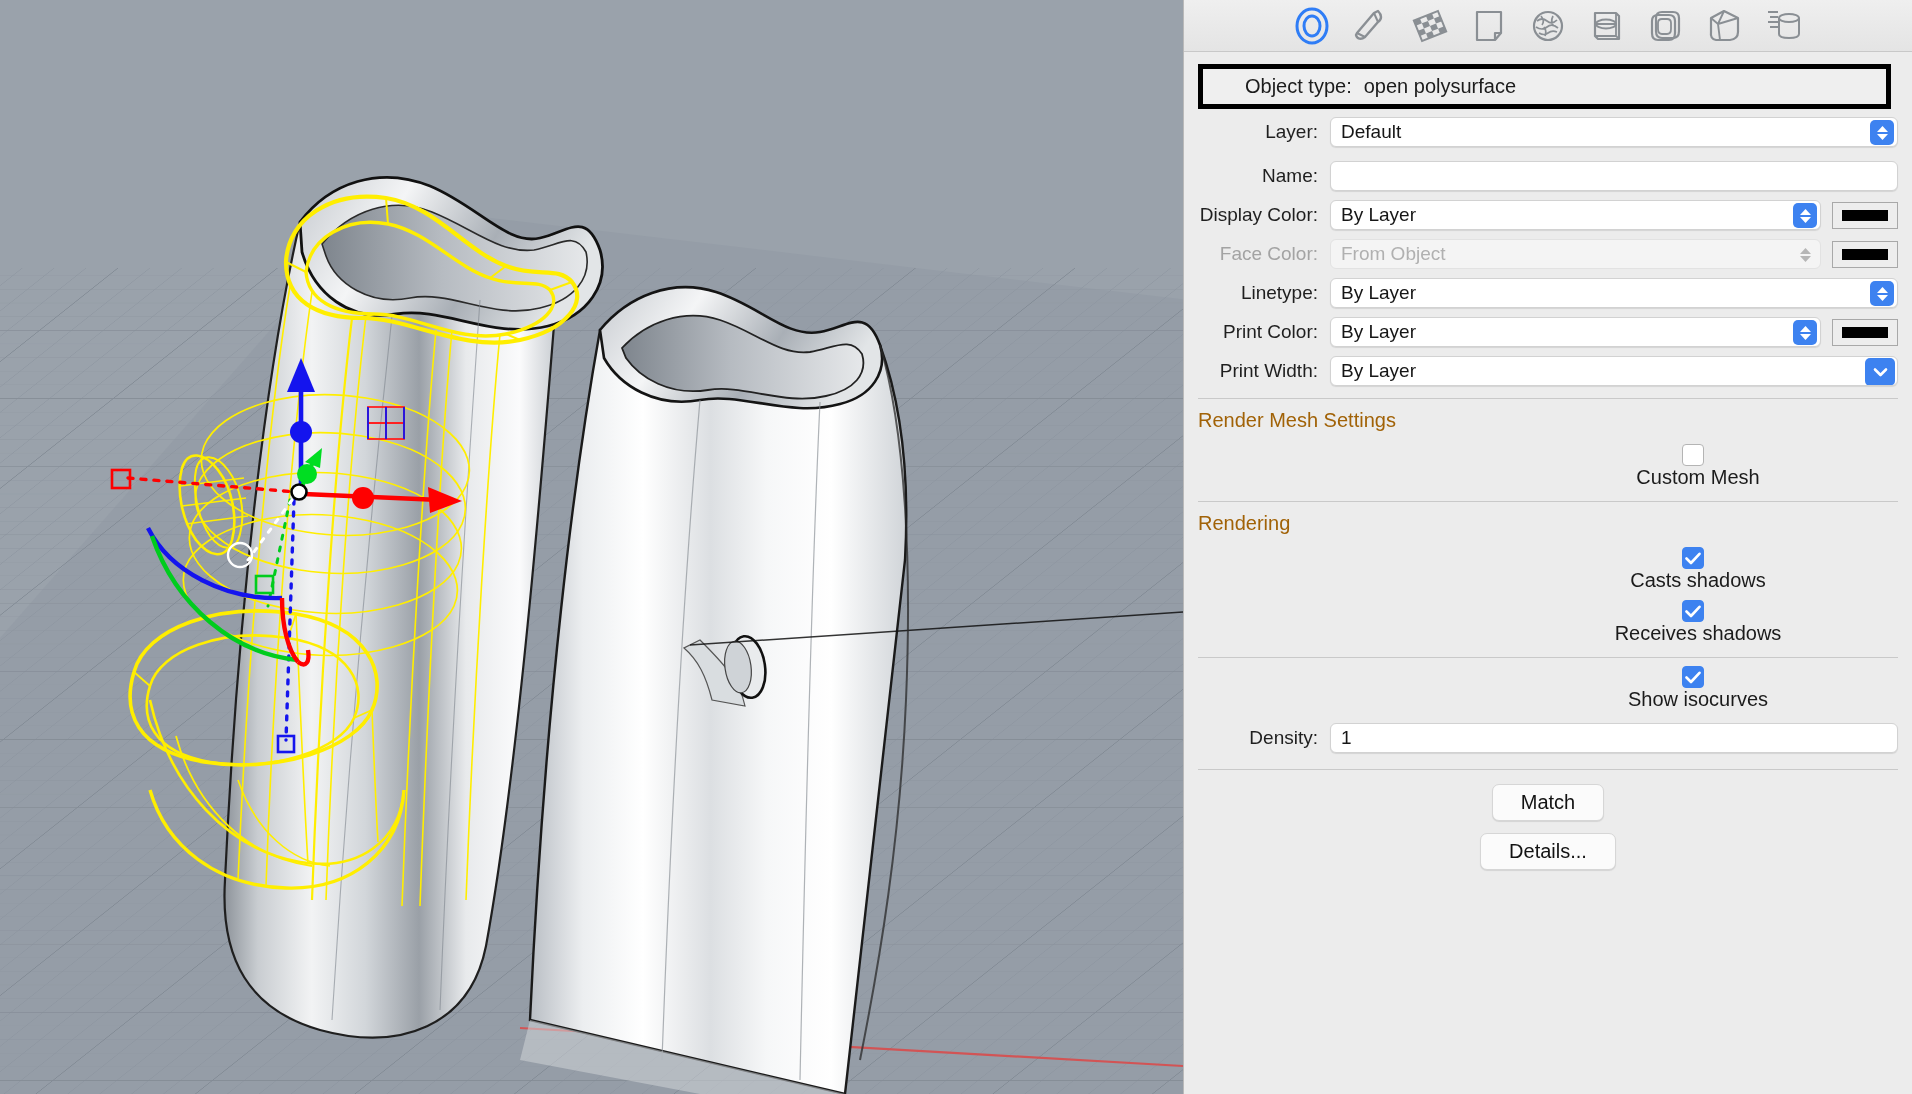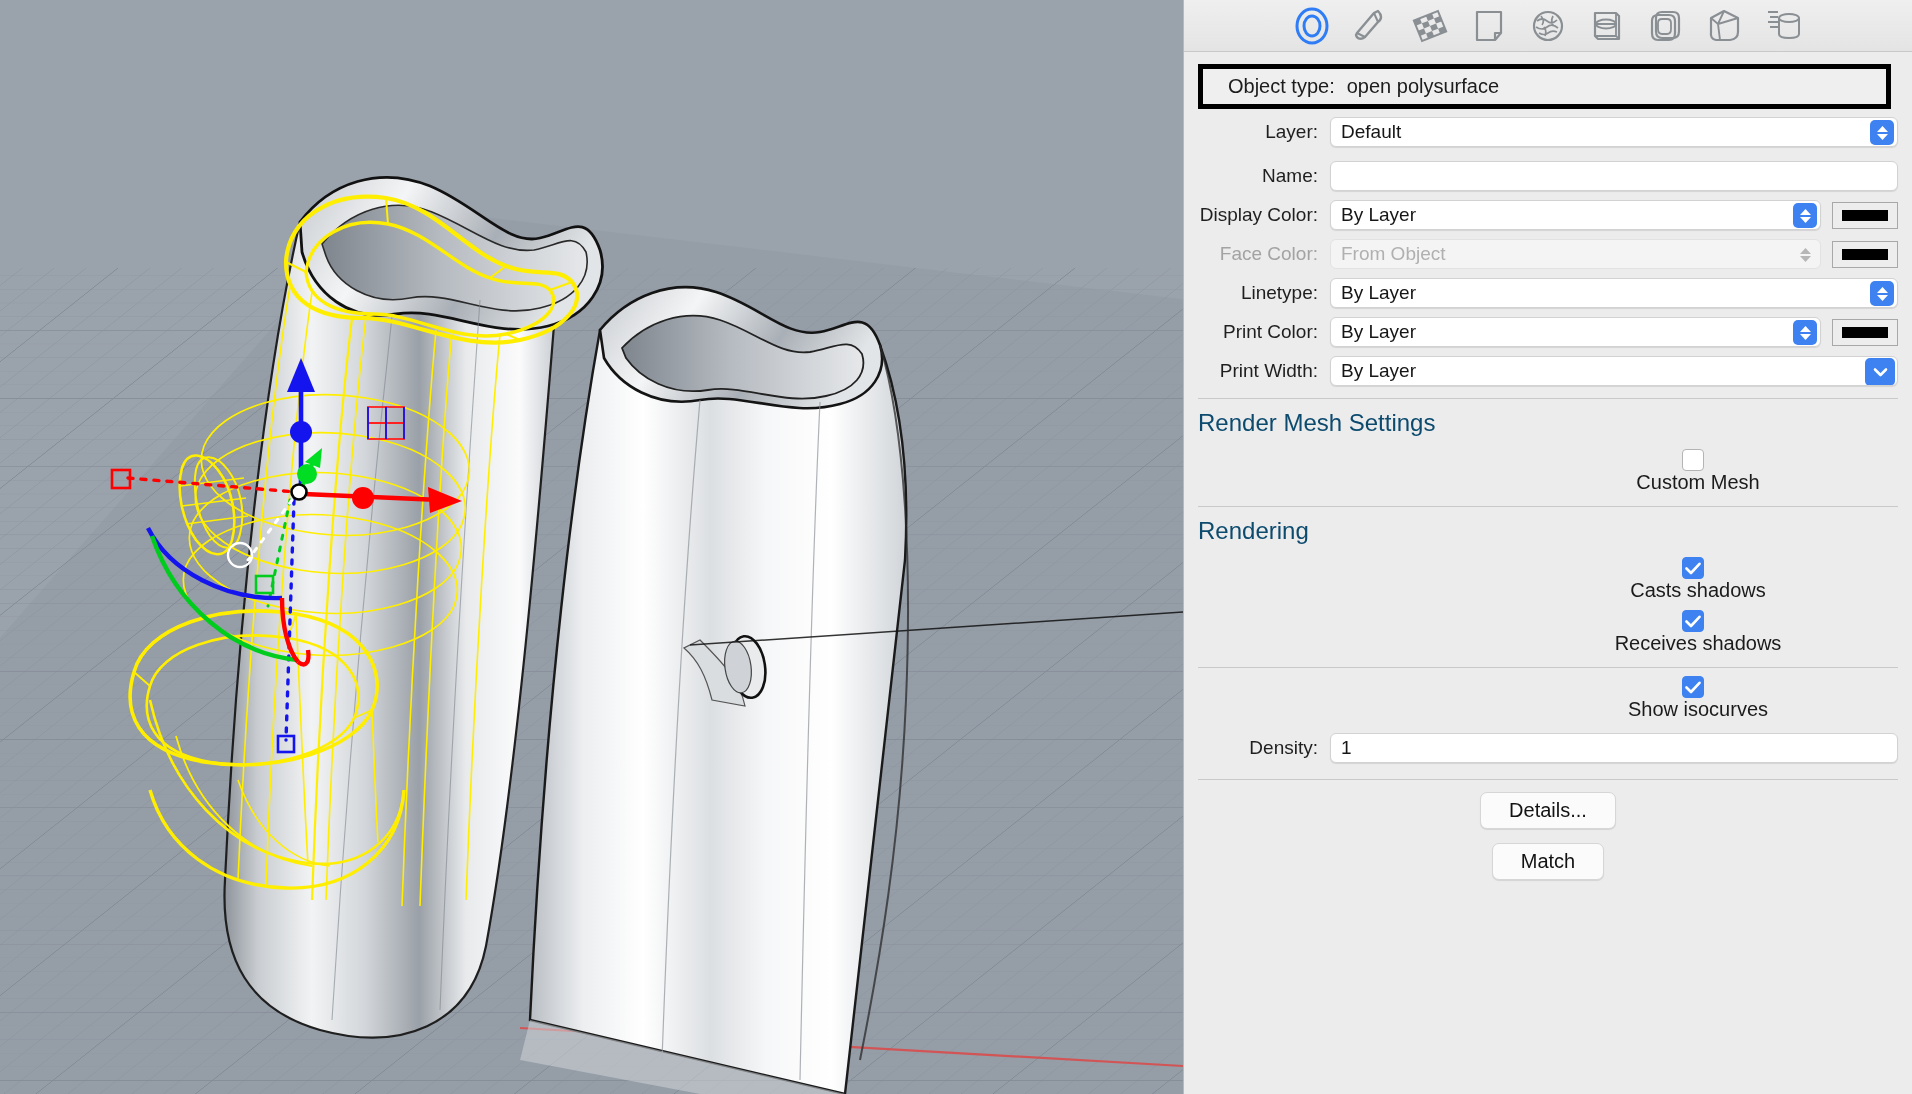--- a/index.html
+++ b/index.html
@@ -46,21 +46,21 @@
   
   #panel-body { flex: 1 1 auto; position: relative; padding: 0; }
 
   
   .objtype-box {
     margin: 12px 21px 8px 14px;
     border: 5px solid #000;
     background: #efefef;
     height: 45px;
     display: flex; align-items: center;
-    padding-left: 25px;
+    padding-left: 42px;
     gap: 12px;
   }
   .objtype-label { font-size: 20px; color: #1c1c1c; }
   .objtype-value { font-size: 20px; color: #1c1c1c; }
 
   
   .row {
     display: flex; align-items: center;
     padding: 0 14px 0 0;
     margin-bottom: 9px;
@@ -109,21 +109,21 @@
     flex: 0 0 66px; width: 66px; height: 27px; margin-left: 11px;
     background: #ededed; border: 1px solid #a8a8a8;
     display: flex; align-items: center; justify-content: center;
   }
   .swatch .bar { width: 46px; height: 11px; background: #000; }
   .swatch.disabled .bar { background: #000; }
 
   
   .divider { height: 1px; background: #c9c9c9; margin: 12px 14px 0 14px; }
   .section-title {
-    font-size: 24px; color: #0c4a6e;
+    font-size: 20px; color: #a16207;
     padding: 10px 0 4px 14px;
   }
 
   
   .chk-row { display: flex; align-items: center; padding-left: 289px; margin: 8px 0; flex-direction: column; }
   .chk-row.isoc { padding-left: 289px; }
   .chk {
     width: 22px; height: 22px; border-radius: 4px;
     flex: 0 0 22px;
     background: #fff; border: 1px solid #b4b4b4;
@@ -576,22 +576,22 @@
         </span>
         <span class="chk-lbl">Show isocurves</span>
       </div>
 
       <div class="row" style="margin-top:12px;">
         <div class="lbl">Density:</div>
         <div class="field plain">1</div>
       </div>
 
       <div class="divider" style="margin-top:16px;"></div>
+      <div class="btn-center" style="margin-top:14px;">
+        <button class="btn">Match</button>
+      </div>
       <div class="btn-center" style="margin-top:12px;">
         <button class="btn">Details...</button>
-      </div>
-      <div class="btn-center" style="margin-top:14px;">
-        <button class="btn">Match</button>
       </div>
 
     </div>
   </div>
 </div>
 
 </body></html>

